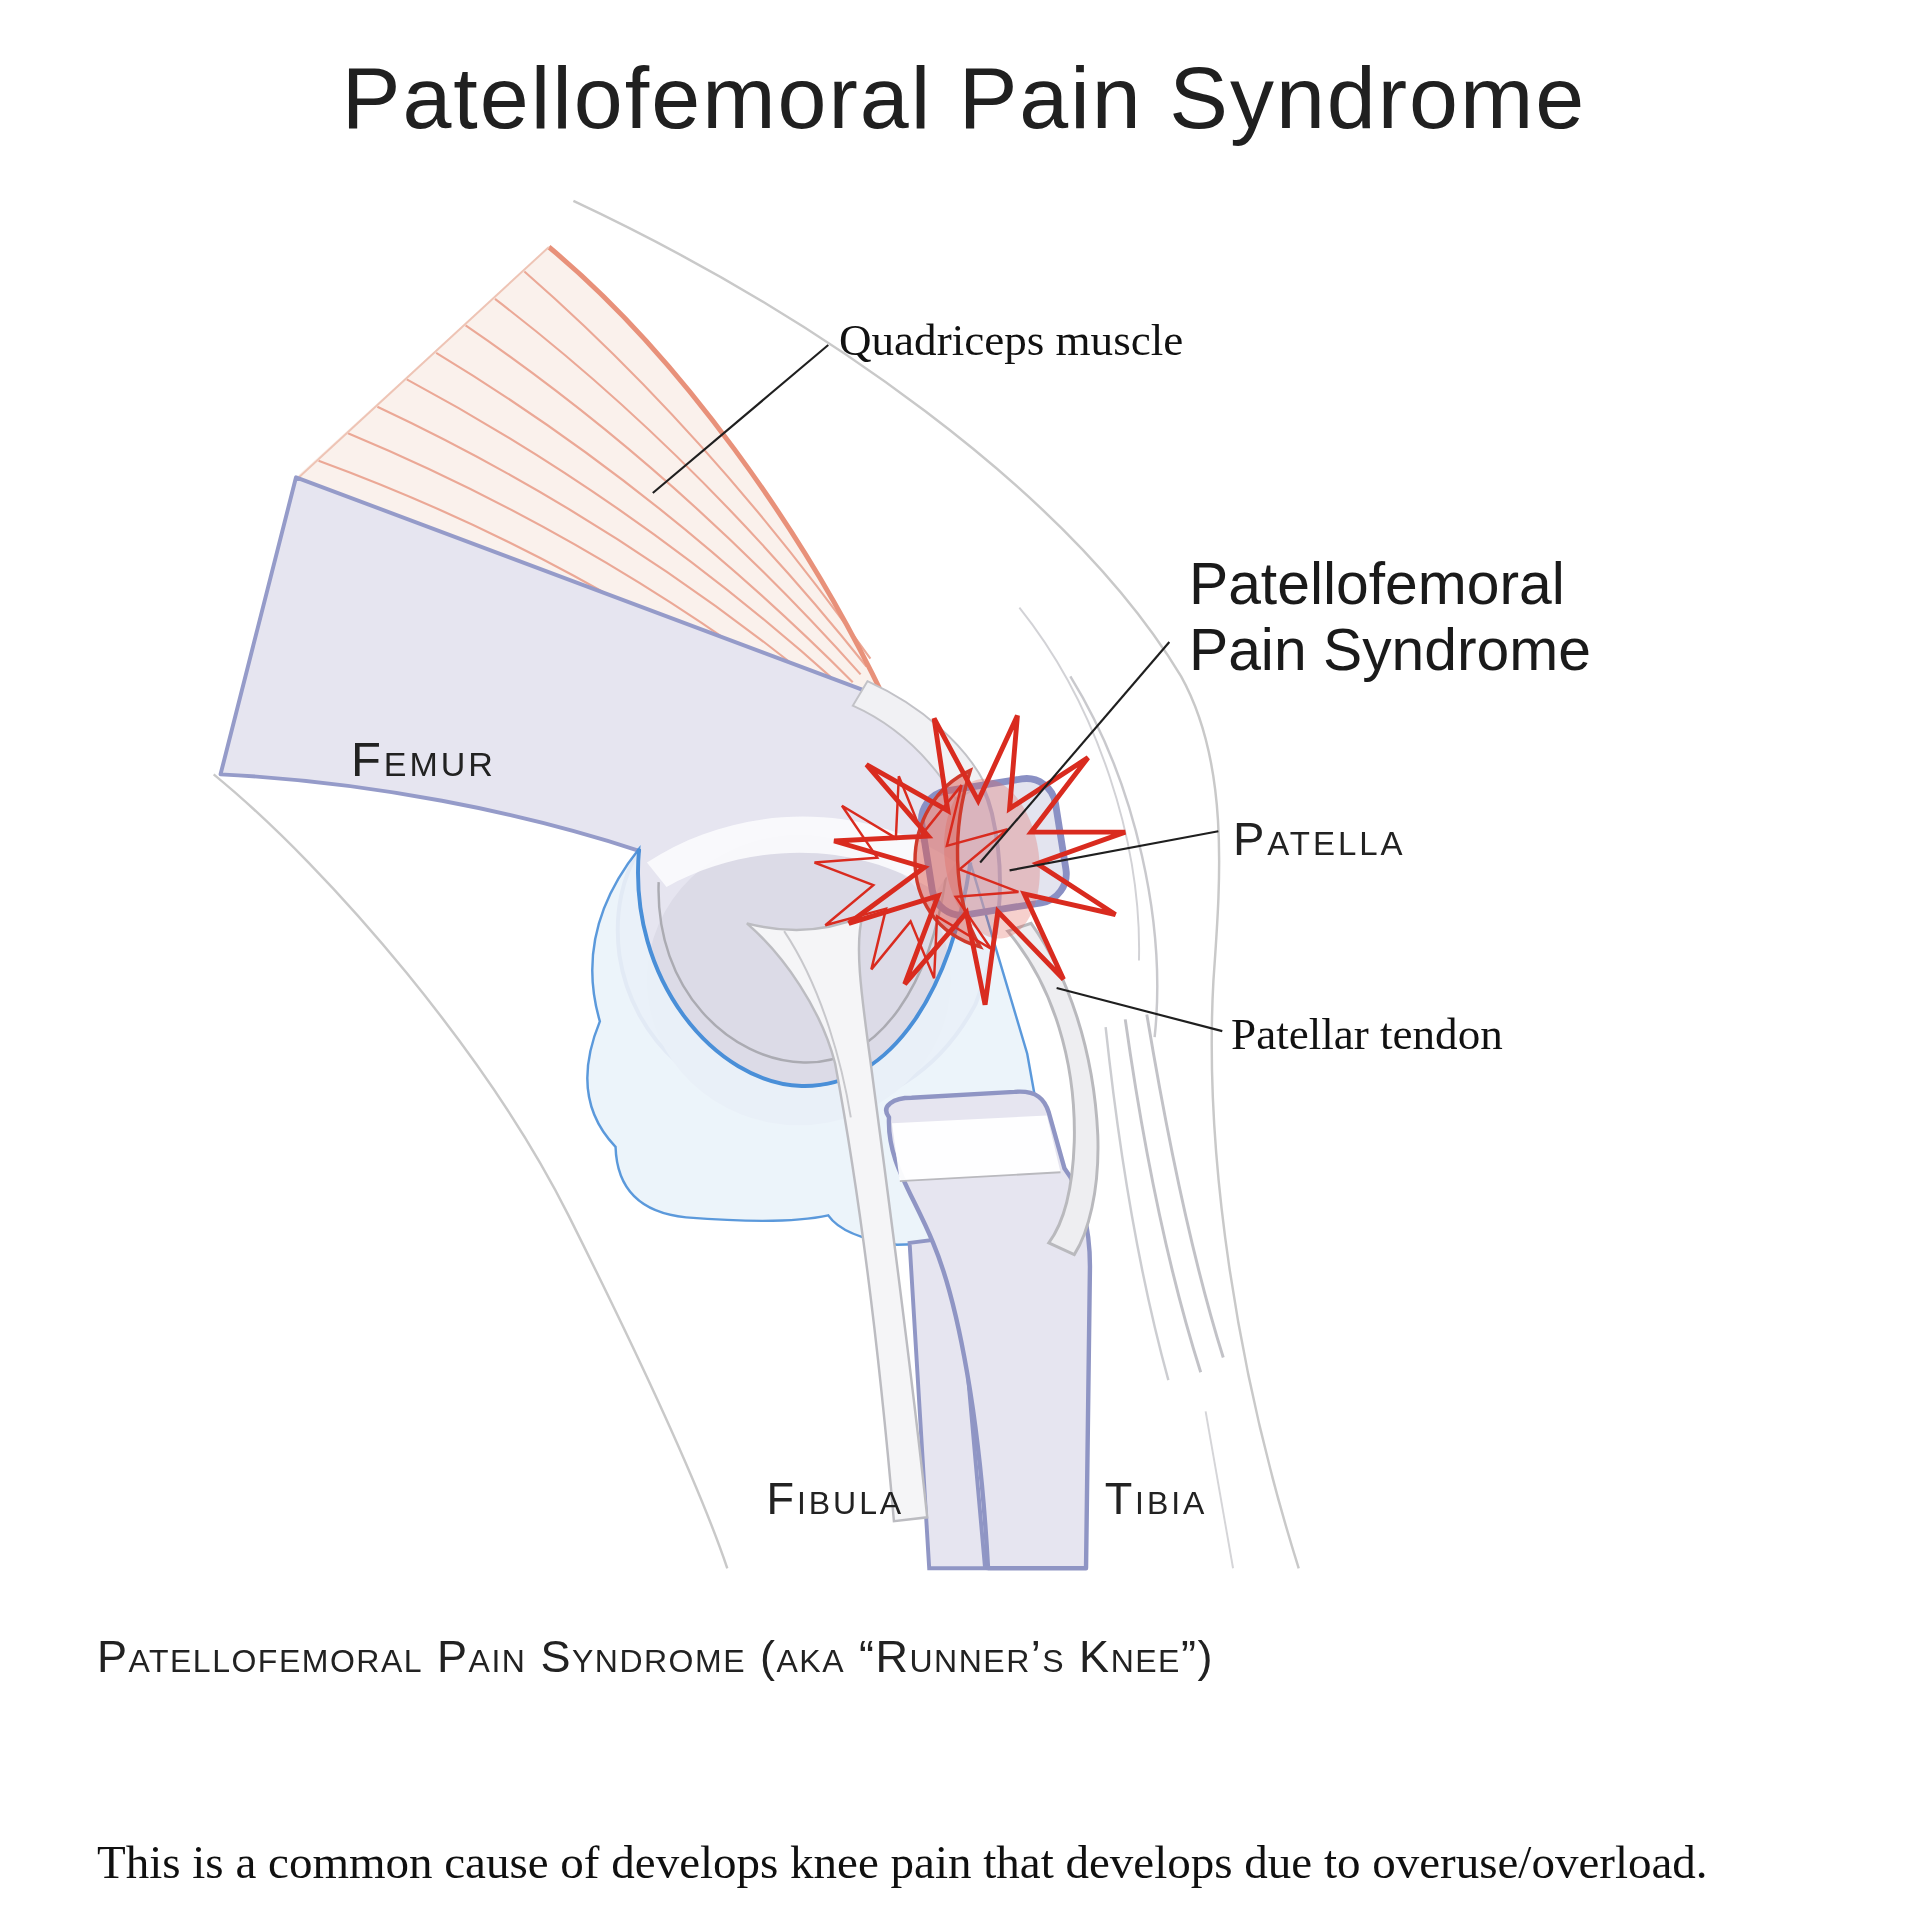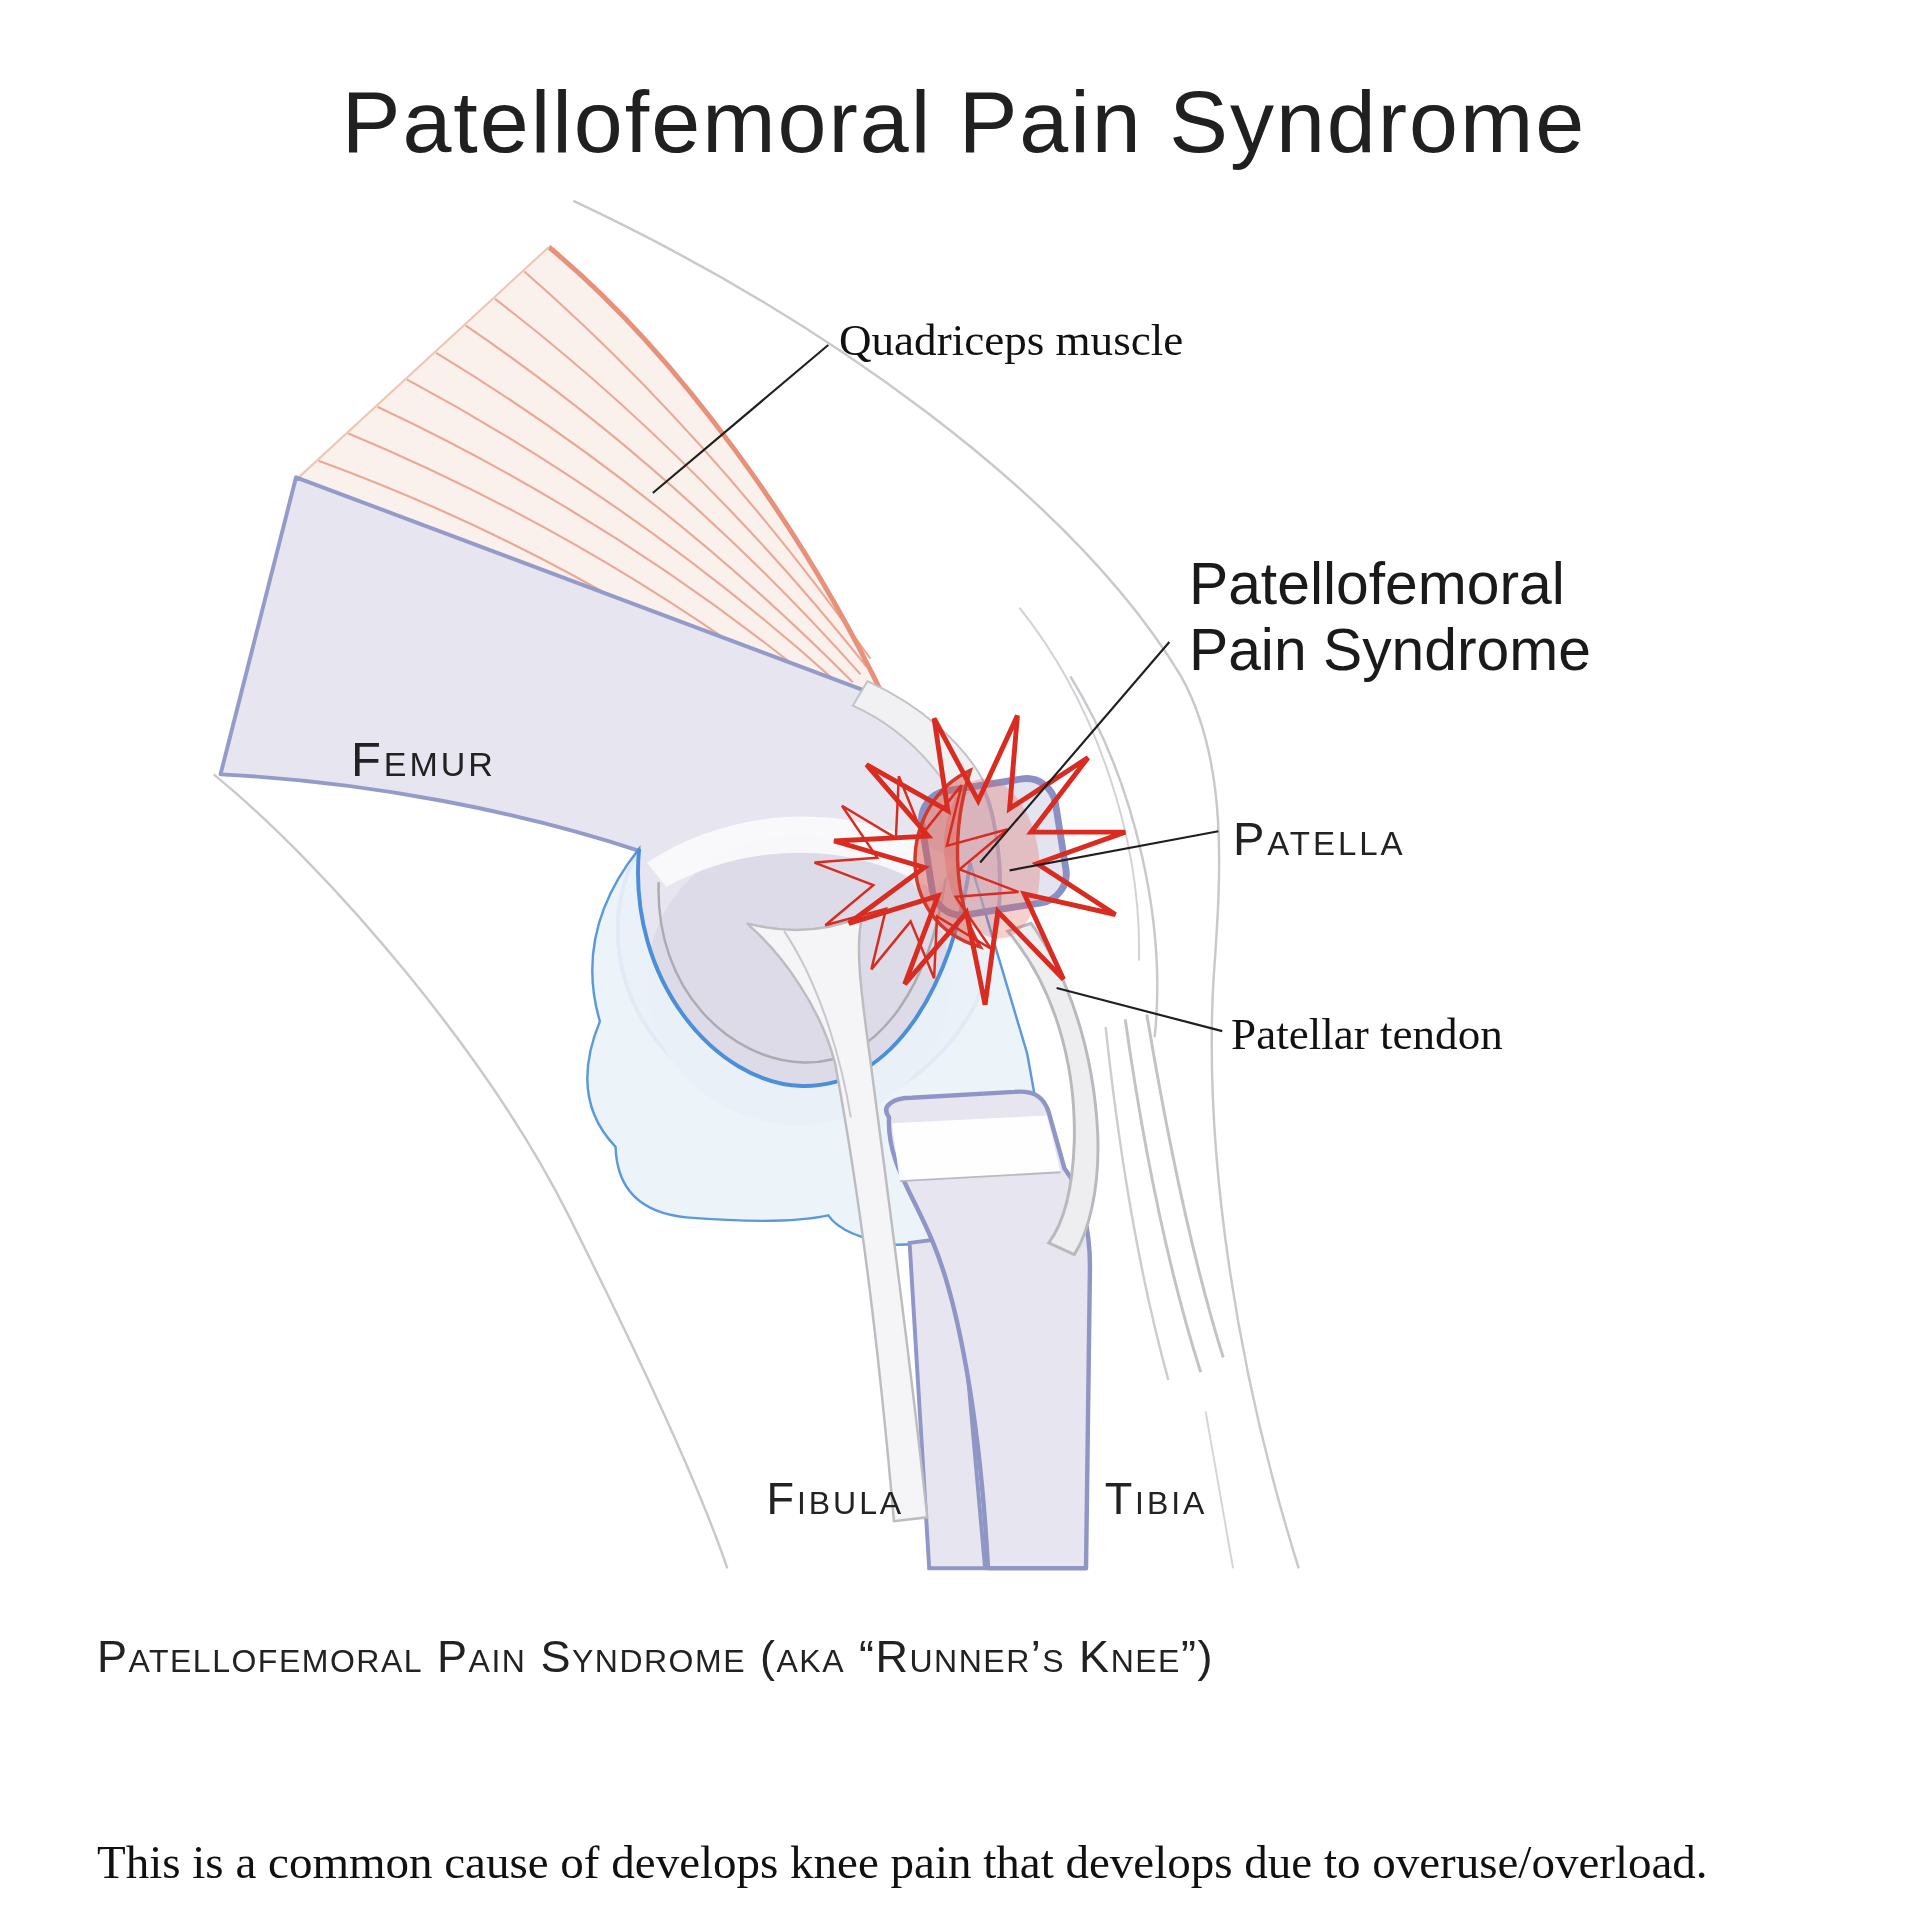--- a/index.html
+++ b/index.html
@@ -1,19 +1,19 @@
 <!DOCTYPE html>
 <html><head>
 <meta charset="utf-8">
 <style>
   html,body{margin:0;padding:0;background:#ffffff;}
   body{width:1928px;height:1928px;position:relative;overflow:hidden;
        font-family:"Liberation Sans",sans-serif;color:#1c1c1c;}
   .title{position:absolute;top:47px;left:0;width:100%;text-align:center;
-         font-size:88px;font-weight:300;letter-spacing:2px;color:#202020;margin-top:24px;}
+         font-size:88px;font-weight:300;letter-spacing:2px;color:#202020;}
   .art{position:absolute;left:0;top:0;}
   .footer-heading{position:absolute;left:97px;top:1631px;
          font-size:45px;font-variant:small-caps;letter-spacing:1.5px;
          font-weight:500;color:#222;text-align:right;}
   .footer-body{position:absolute;left:97px;top:1707px;
          font-family:"Liberation Serif",serif;font-size:47px;color:#101010;
          line-height:62px;white-space:pre-wrap;}
   .lbl-serif{font-family:"Liberation Serif",serif;font-size:46px;fill:#111;}
   .lbl-caps{font-family:"Liberation Sans",sans-serif;font-variant:small-caps;
             letter-spacing:3px;font-weight:400;fill:#222;}

